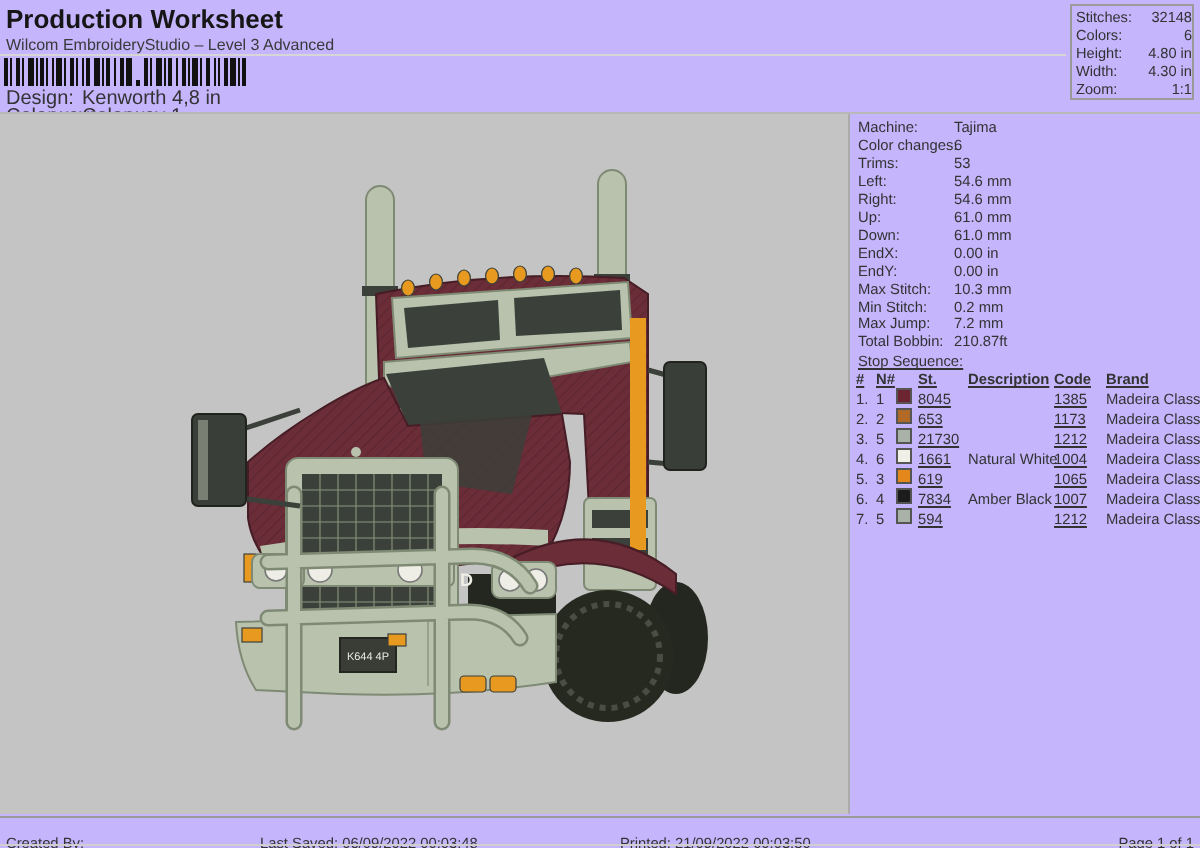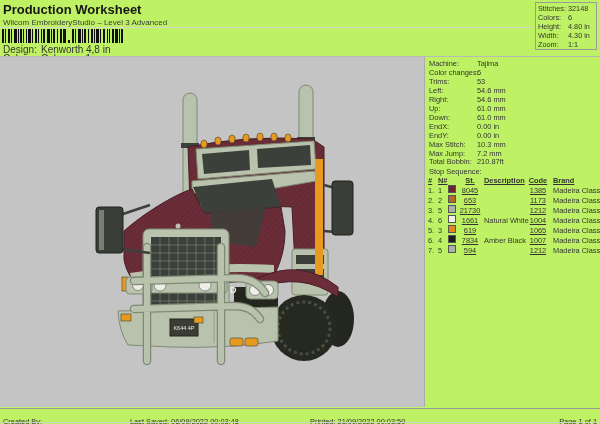--- a/index.html
+++ b/index.html
@@ -1,42 +1,42 @@
 <!DOCTYPE html>
 <html style="--sage: #b8c2ad; --sage-dark: #7f8a74; --maroon: #6b2d38; --maroon-dark: #471d26; --dark: #3c403a; --darker: #24271f; --orange: #e79a1f; --cream: #eeeee6; --tire: #26291f; --mirror: #3a3e38; --canvas-gray: #c4c4c4;"><head>
 <meta charset="utf-8">
 <style>
   html,body{margin:0;padding:0;background:#888;}
-  .page{position:relative;width:600px;height:424px;background:#bef264;overflow:hidden;
+  .page{position:relative;width:600px;height:424px;background:#c4b5fd;overflow:hidden;
         font-family:"Liberation Sans",sans-serif;color:#333;}
   
   .title{position:absolute;left:3px;top:2px;font-size:13px;font-weight:bold;color:#161616;}
   .subtitle{position:absolute;left:3px;top:18px;font-size:8px;color:#3a3a3a;}
   .rule-subtitle{position:absolute;left:0;top:27px;width:533px;border-top:1px solid #d6d6d6;}
   .barcode{position:absolute;left:2px;top:29px;}
   .meta{position:absolute;left:3px;font-size:10px;white-space:nowrap;}
   .meta .lbl{display:inline-block;width:38px;}
   .meta-design{top:44px}.meta-colorway{top:53px}
   .summary{position:absolute;left:535px;top:2px;width:62px;height:48px;border:1px solid #9a9a9a;
            box-sizing:border-box;font-size:7.3px;padding:1px 0 0 2px;}
-  .summary .row{display:flex;line-height:9px;white-space:nowrap;}
+  .summary .row{display:flex;line-height:9px;white-space:nowrap;justify-content:space-between;}
   .summary .k{width:30px;}
   .header-rule{position:absolute;left:0;top:56px;width:600px;border-top:1px solid #b8b8b8;}
   
   .canvas{position:absolute;left:0;top:57px;width:425px;height:350px;
           background:var(--canvas-gray,#c4c4c4);border-right:1px solid #ababab;box-sizing:border-box;}
   .truck{position:absolute;left:86px;top:24px;}
   
   .panel{position:absolute;left:427px;top:57px;width:173px;height:350px;font-size:7.4px;}
   .kv{display:flex;line-height:8.95px;padding-left:2px;white-space:nowrap;}
   .kv .k{width:48px;}
-  .stop-title{line-height:9px;padding-left:2px;}
+  .stop-title{line-height:9px;padding-left:2px;text-decoration:underline;}
   .ssq{padding-left:1px;}
   .trow{display:grid;grid-template-columns:10px 9px 12px 22px 46px 22px 1fr;line-height:9px;align-items:center;white-space:nowrap;}
-  .trow .c-st,.trow .c-code{text-align:center;text-decoration:underline;}
+  .trow .c-st,.trow .c-code{text-align:left;text-decoration:underline;}
   .trow .c-desc{padding-left:3px;}
   .trow .c-brand{padding-left:4px;}
   .thead span{font-weight:bold;text-decoration:underline;}
   .swatch{display:inline-block;width:6px;height:6px;border:1px solid #555;margin-left:1px;}
   
   .footer-rule{position:absolute;left:0;top:408px;width:600px;border-top:1px solid #9a9a9a;}
   .footer{position:absolute;left:0;top:415px;width:600px;height:14px;font-size:7.4px;}
   .f-created{position:absolute;left:3px;top:2px;}
   .f-saved{position:absolute;left:130px;top:2px;}
   .f-printed{position:absolute;left:310px;top:2px;}
@@ -276,20 +276,24 @@
       </div>
     <div class="kv">
         <span class="k">EndY:</span>
         <span>0.00 in</span>
       </div>
     <div class="kv">
         <span class="k">Max Stitch:</span>
         <span>10.3 mm</span>
       </div>
     <div class="kv">
+        <span class="k">Min Stitch:</span>
+        <span>0.2 mm</span>
+      </div>
+    <div class="kv">
         <span class="k">Max Jump:</span>
         <span>7.2 mm</span>
       </div>
     <div class="kv">
         <span class="k">Total Bobbin:</span>
         <span>210.87ft</span>
       </div>
 
     <div class="stop-title">Stop Sequence:</div>
 

